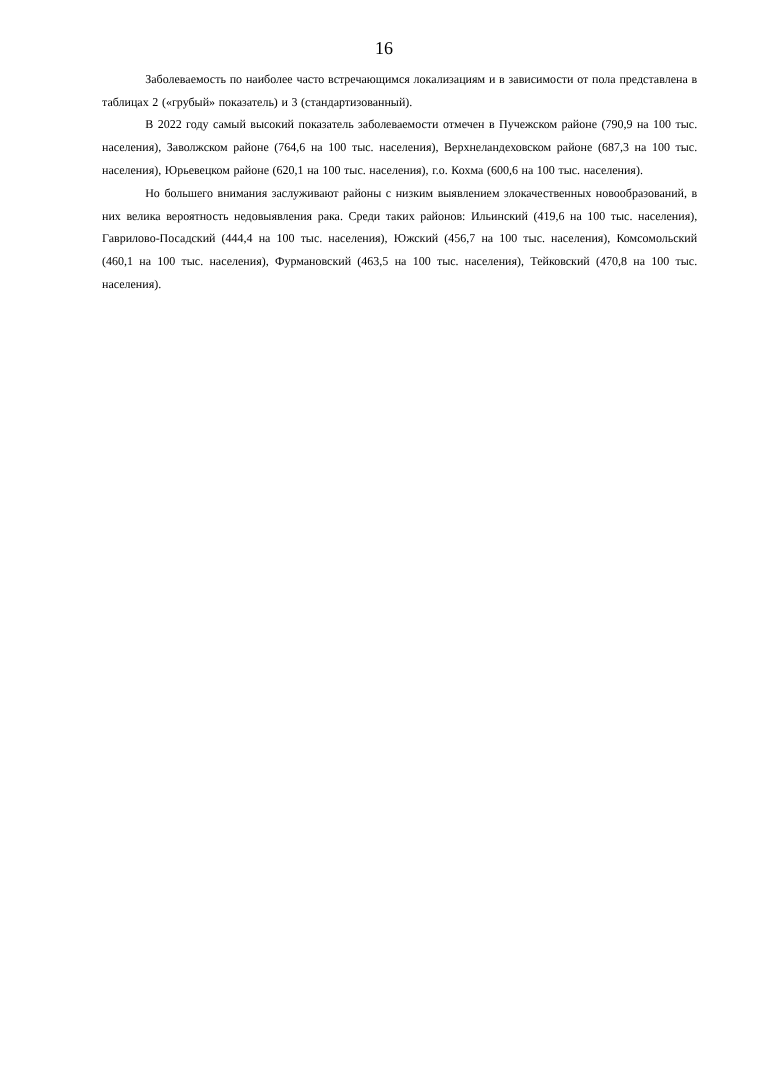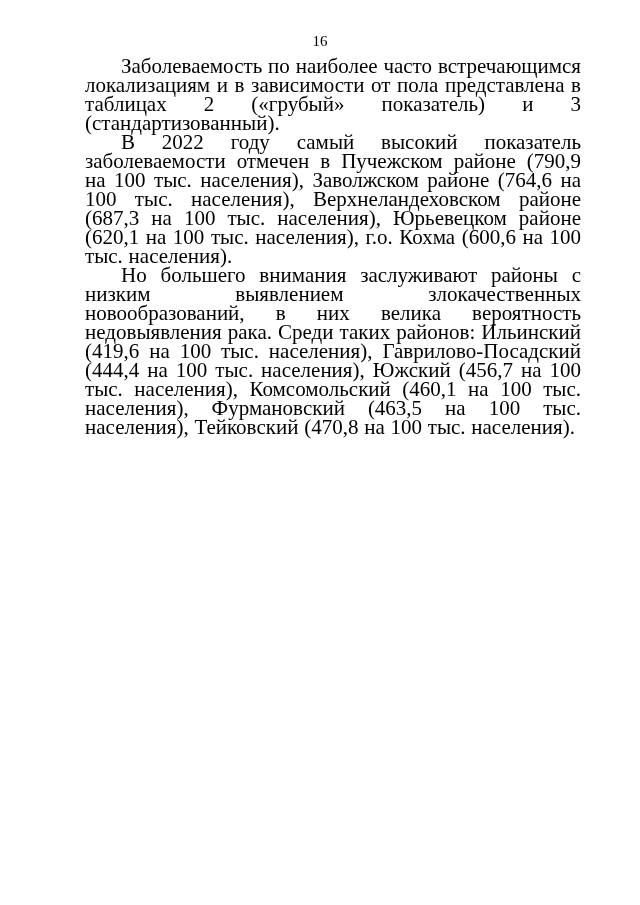--- a/index.html
+++ b/index.html
@@ -28,21 +28,21 @@
     line-height: 19px;
   }
   .text-block {
     position: absolute;
     top: 57px;
     left: 85px;
     width: 496px;
   }
   .text-block p {
     margin: 0;
-    font-size: 21px;
+    font-size: 10px;
     line-height: 19px;
     text-align: justify;
     text-indent: 36px;
     word-spacing: 0.5px;
   }
 </style>
 </head>
 <body>
 
 <div class="page">

